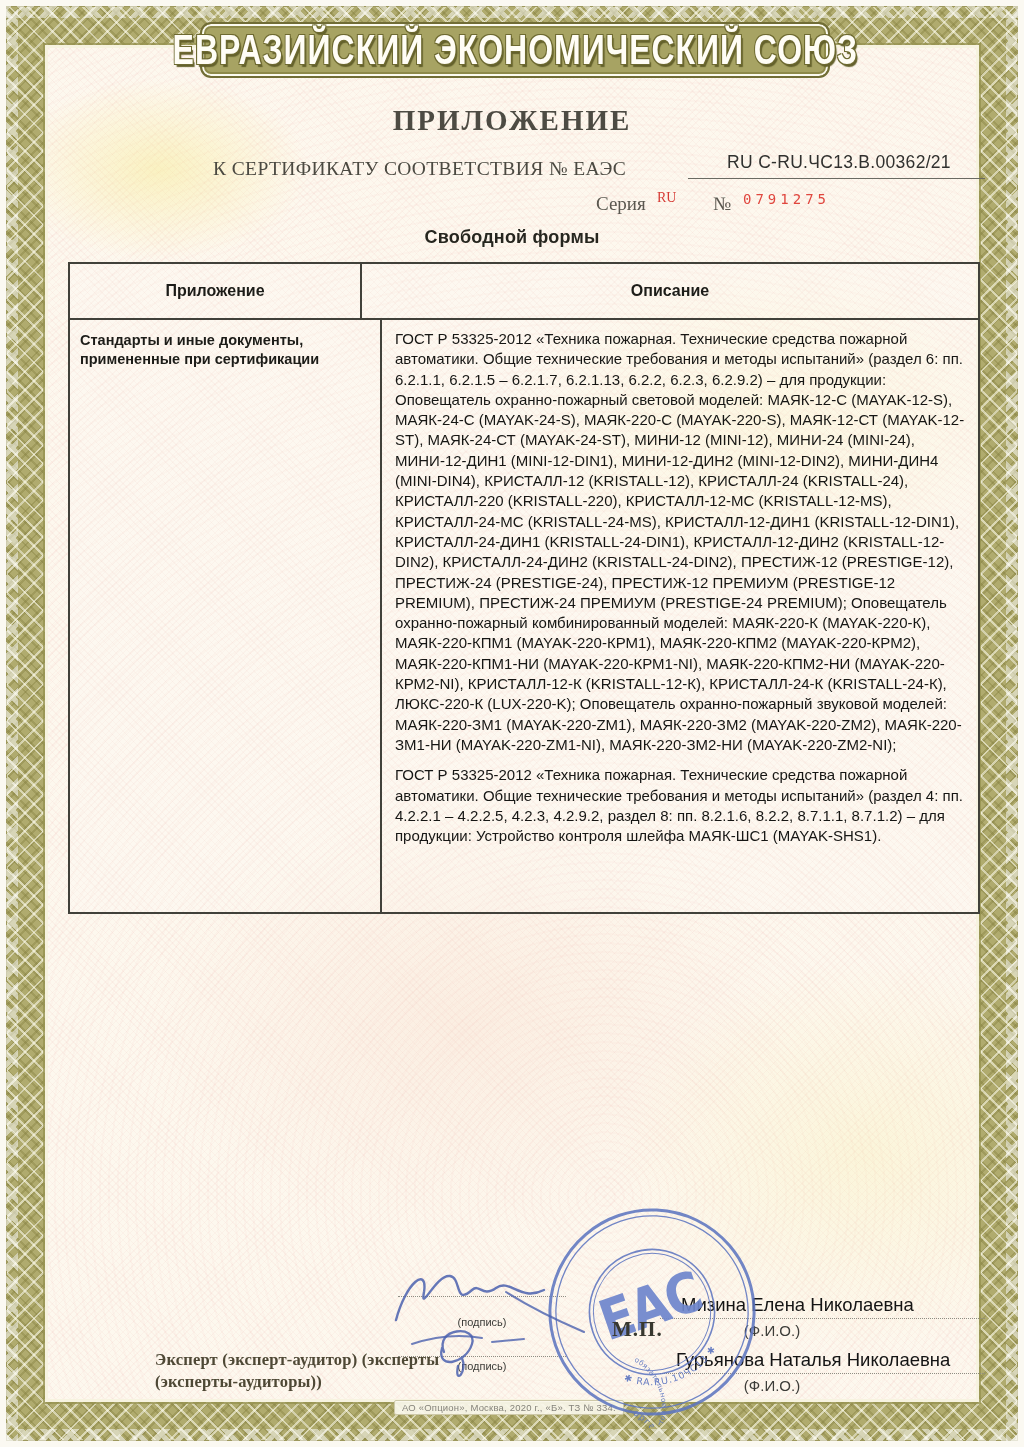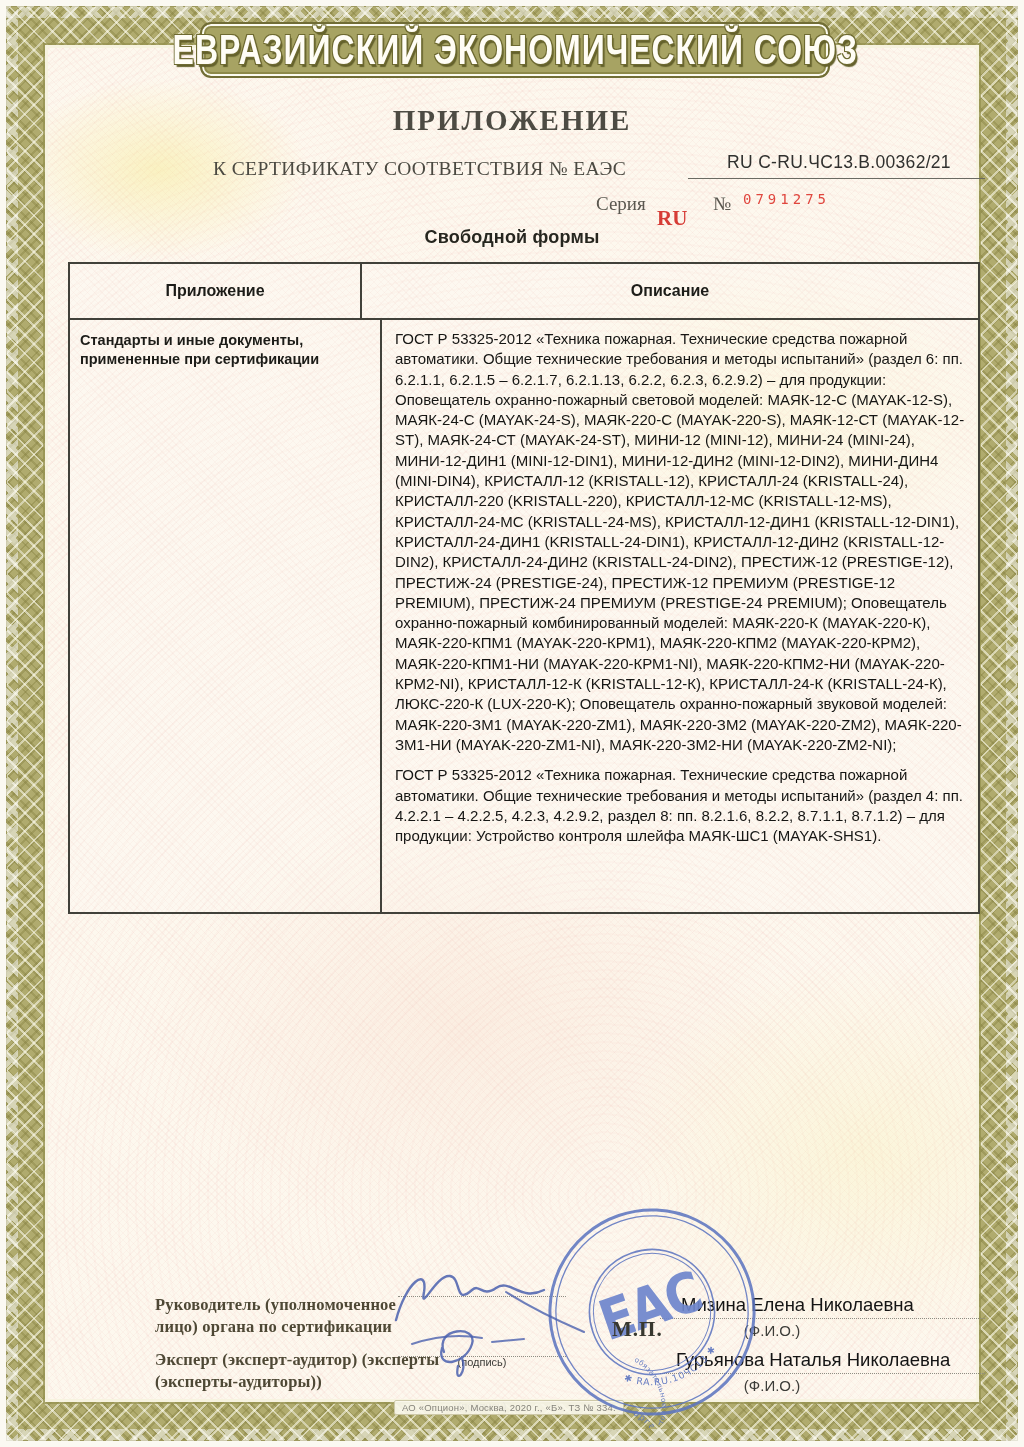--- a/index.html
+++ b/index.html
@@ -63,21 +63,21 @@
     font-family:"Liberation Serif",serif;font-weight:normal;font-size:19.5px;
     letter-spacing:.4px;color:#4b4941;white-space:nowrap;
   }
   .certnum{
     position:absolute;left:693px;top:152px;width:292px;text-align:center;
     font-size:17.5px;color:#30302e;letter-spacing:.3px;white-space:nowrap;
   }
   .certnum-line{position:absolute;left:688px;top:178px;width:297px;border-bottom:1.5px solid #6a6a62;}
   .series-row{position:absolute;left:0;top:190px;width:1024px;height:30px;}
   .series-label{position:absolute;left:596px;top:3px;font-family:"Liberation Serif",serif;font-size:19px;color:#5b5850;}
-  .series-value{position:absolute;left:657px;top:16px;font-family:"Liberation Serif",serif;font-weight:bold;font-size:21px;color:#d63c36;}
+  .series-value{position:absolute;left:657px;top:0;font-family:"Liberation Serif",serif;font-weight:normal;font-size:14px;color:#d63c36;}
   .num-sign{position:absolute;left:713px;top:3px;font-family:"Liberation Serif",serif;font-size:19px;color:#5b5850;}
   .blank-num{position:absolute;left:743px;top:1px;font-family:"DejaVu Sans Mono",monospace;font-size:14px;letter-spacing:4px;color:#e0463e;}
   .form-note{
     position:absolute;left:0;top:227px;width:1024px;text-align:center;
     font-weight:bold;font-size:18px;color:#26261f;letter-spacing:.2px;
   }
   
   .tbl{
     position:absolute;left:68px;top:262px;width:908px;height:648px;
     border:2px solid #41413a;display:flex;flex-direction:column;
@@ -93,21 +93,21 @@
   .cell-desc p{margin:0;}
   .cell-desc p + p{margin-top:10px;}
   
   .role{position:absolute;font-family:"Liberation Serif",serif;font-size:16.5px;font-weight:bold;
         color:#4e4835;line-height:1.32;letter-spacing:.2px;}
   .role.r1{left:155px;top:1294px;width:272px;}
   .role.r2{left:155px;top:1349px;width:300px;}
   .sigline{position:absolute;border-bottom:1px dotted #8f8d83;}
   .sigline.s1{left:398px;top:1296px;width:168px;}
   .sigline.s2{left:398px;top:1356px;width:168px;}
-  .siglabel{position:absolute;font-size:11px;color:#3c3c38;width:168px;text-align:center;margin-top:40px;}
+  .siglabel{position:absolute;font-size:11px;color:#3c3c38;width:168px;text-align:center;}
   .siglabel.s1{left:398px;top:1316px;}
   .siglabel.s2{left:398px;top:1360px;}
   .name{position:absolute;font-size:18.5px;color:#141414;white-space:nowrap;}
   .name.n1{left:681px;top:1294px;}
   .name.n2{left:676px;top:1349px;}
   .fioline{position:absolute;border-bottom:1px dotted #8f8d83;}
   .fioline.f1{left:660px;top:1294px;width:325px;height:24px;}
   .fioline.f2{left:660px;top:1349px;width:325px;height:24px;}
   .fiolabel{position:absolute;font-size:15px;color:#3c3c38;width:120px;text-align:center;}
   .fiolabel.f1{left:712px;top:1322px;}
@@ -163,21 +163,20 @@
     </div>
     <div class="tbl-body">
       <div class="c1 cell-app">Стандарты и иные документы, примененные при сертификации</div>
       <div class="c2 cell-desc">
         <p>ГОСТ Р 53325-2012 «Техника пожарная. Технические средства пожарной автоматики. Общие технические требования и методы испытаний» (раздел 6: пп. 6.2.1.1, 6.2.1.5 – 6.2.1.7, 6.2.1.13, 6.2.2, 6.2.3, 6.2.9.2) – для продукции: Оповещатель охранно-пожарный световой моделей: МАЯК-12-С (MAYAK-12-S), МАЯК-24-С (MAYAK-24-S), МАЯК-220-С (MAYAK-220-S), МАЯК-12-СТ (MAYAK-12-ST), МАЯК-24-СТ (MAYAK-24-ST), МИНИ-12 (MINI-12), МИНИ-24 (MINI-24), МИНИ-12-ДИН1 (MINI-12-DIN1), МИНИ-12-ДИН2 (MINI-12-DIN2), МИНИ-ДИН4 (MINI-DIN4), КРИСТАЛЛ-12 (KRISTALL-12), КРИСТАЛЛ-24 (KRISTALL-24), КРИСТАЛЛ-220 (KRISTALL-220), КРИСТАЛЛ-12-МС (KRISTALL-12-MS), КРИСТАЛЛ-24-МС (KRISTALL-24-MS), КРИСТАЛЛ-12-ДИН1 (KRISTALL-12-DIN1), КРИСТАЛЛ-24-ДИН1 (KRISTALL-24-DIN1), КРИСТАЛЛ-12-ДИН2 (KRISTALL-12-DIN2), КРИСТАЛЛ-24-ДИН2 (KRISTALL-24-DIN2), ПРЕСТИЖ-12 (PRESTIGE-12), ПРЕСТИЖ-24 (PRESTIGE-24), ПРЕСТИЖ-12 ПРЕМИУМ (PRESTIGE-12 PREMIUM), ПРЕСТИЖ-24 ПРЕМИУМ (PRESTIGE-24 PREMIUM); Оповещатель охранно-пожарный комбинированный моделей: МАЯК-220-К (MAYAK-220-К), МАЯК-220-КПМ1 (MAYAK-220-КРМ1), МАЯК-220-КПМ2 (MAYAK-220-КРМ2), МАЯК-220-КПМ1-НИ (MAYAK-220-КРМ1-NI), МАЯК-220-КПМ2-НИ (MAYAK-220-КРМ2-NI), КРИСТАЛЛ-12-К (KRISTALL-12-К), КРИСТАЛЛ-24-К (KRISTALL-24-К), ЛЮКС-220-К (LUX-220-K); Оповещатель охранно-пожарный звуковой моделей: МАЯК-220-ЗМ1 (MAYAK-220-ZM1), МАЯК-220-ЗМ2 (MAYAK-220-ZM2), МАЯК-220-ЗМ1-НИ (MAYAK-220-ZM1-NI), МАЯК-220-ЗМ2-НИ (MAYAK-220-ZM2-NI);</p>
         <p>ГОСТ Р 53325-2012 «Техника пожарная. Технические средства пожарной автоматики. Общие технические требования и методы испытаний» (раздел 4: пп. 4.2.2.1 – 4.2.2.5, 4.2.3, 4.2.9.2, раздел 8: пп. 8.2.1.6, 8.2.2, 8.7.1.1, 8.7.1.2) – для продукции: Устройство контроля шлейфа МАЯК-ШС1 (MAYAK-SHS1).</p>
       </div>
     </div>
   </div>
 
-  <div class="role r1">Руководитель (уполномоченное лицо) органа по сертификации</div>
   <div class="sigline s1"></div>
   <div class="siglabel s1">(подпись)</div>
 
   <div class="role r2">Эксперт (эксперт-аудитор) (эксперты (эксперты-аудиторы))</div>
   <div class="sigline s2"></div>
   <div class="siglabel s2">(подпись)</div>
 
   <div class="fioline f1"></div>
   <div class="name n1">Мизина Елена Николаевна</div>
   <div class="fiolabel f1">(Ф.И.О.)</div>

